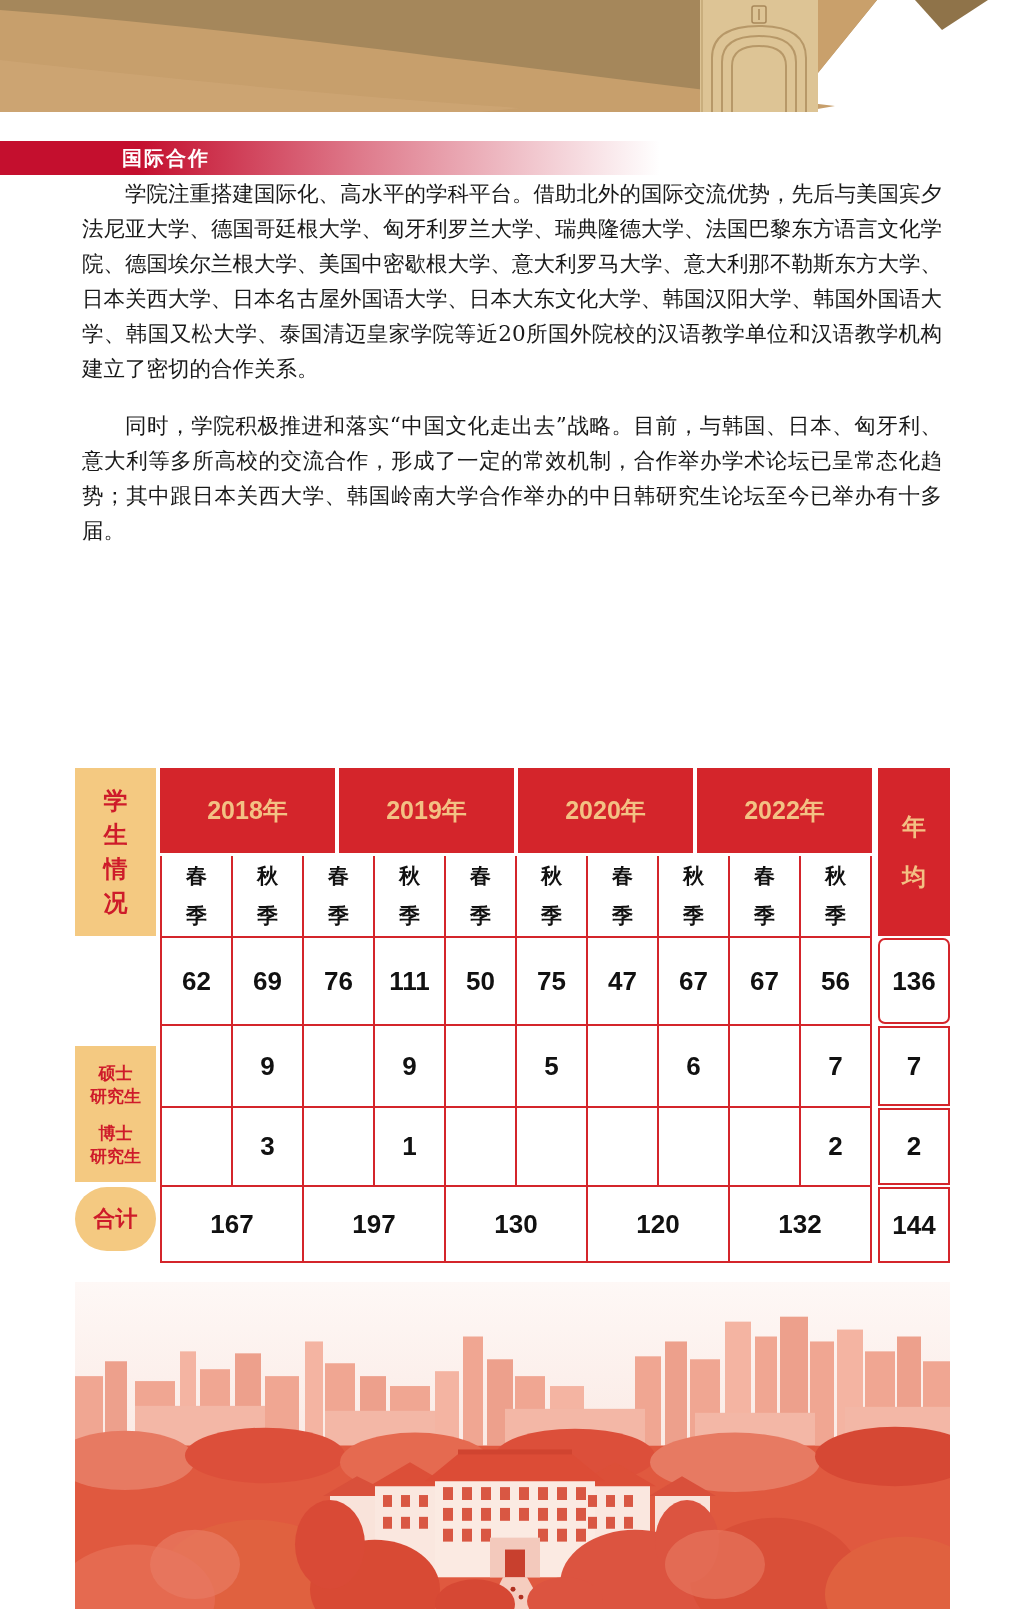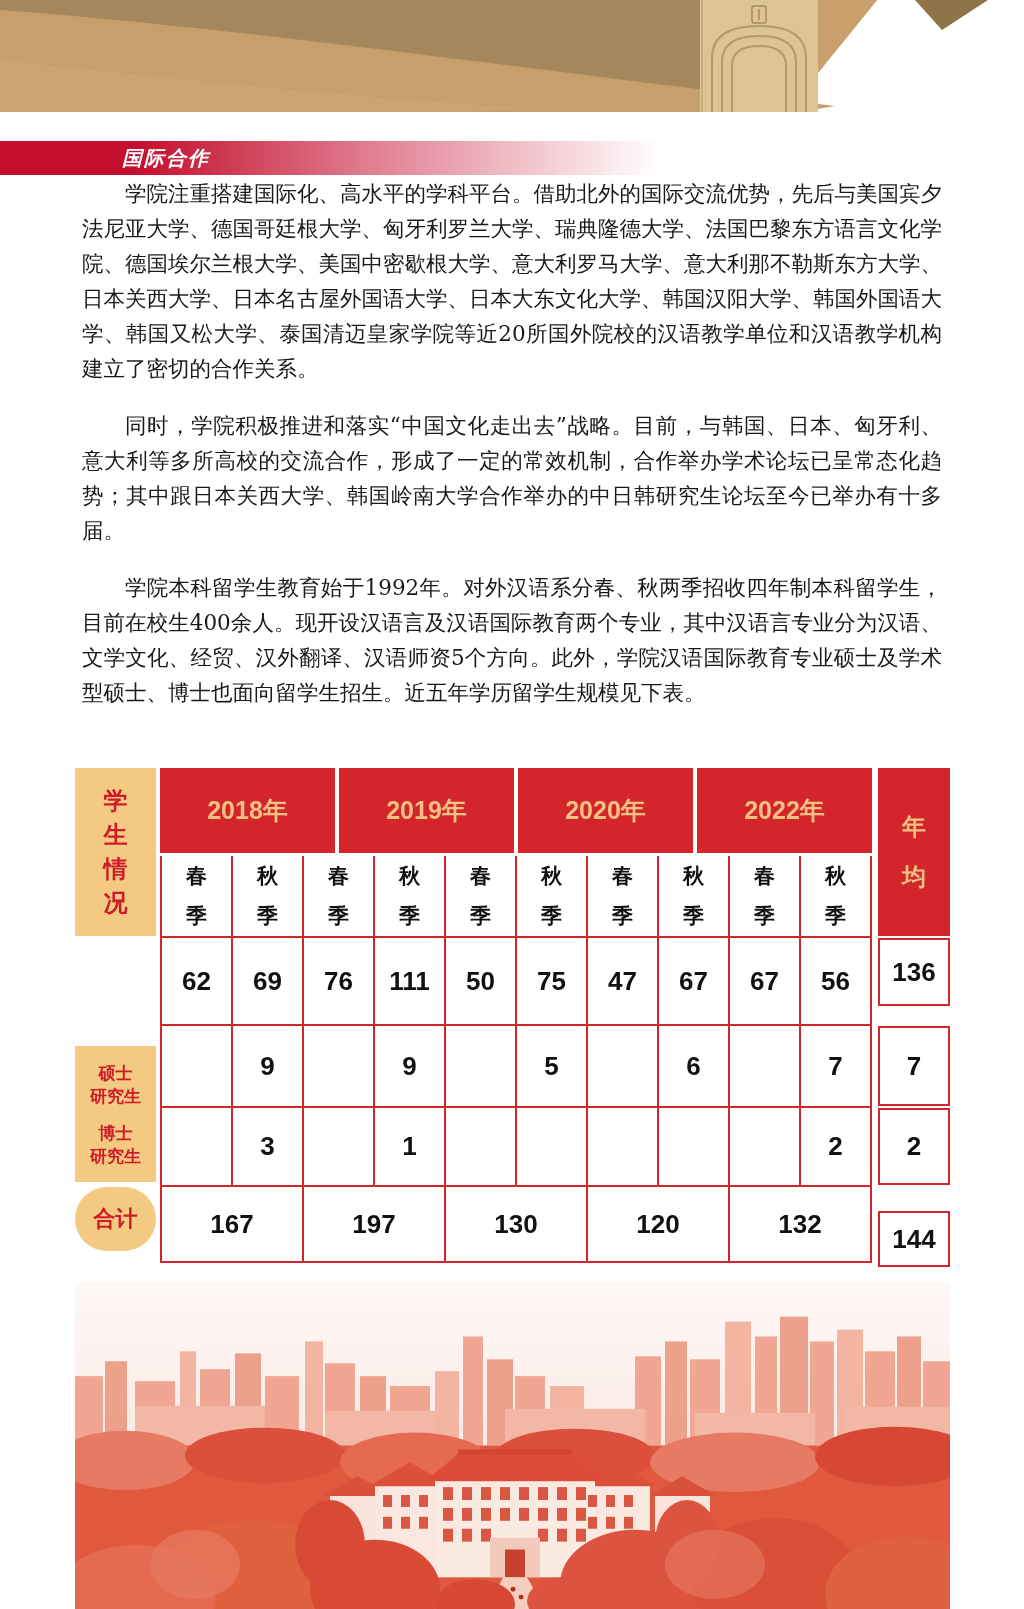--- a/index.html
+++ b/index.html
@@ -6,21 +6,21 @@
   .page{position:relative;width:1024px;height:1609px;background:#fff;overflow:hidden;
         font-family:"DejaVu Serif","Liberation Serif",serif;margin:0 auto;}
 
   
   .hdr{position:absolute;top:0;left:0;width:1024px;height:112px;}
 
   
   .banner{position:absolute;top:141px;left:0;width:660px;height:34px;
           background:linear-gradient(90deg,#c40f2e 0%,#c40f2e 21%,rgba(196,15,46,.55) 55%,rgba(196,15,46,0) 100%);}
   .banner span{position:absolute;left:122px;top:0;line-height:34px;color:#fff;
-               font-size:20px;font-weight:bold;letter-spacing:2px;font-style:italic;}
+               font-size:20px;font-weight:bold;letter-spacing:2px;}
 
   
   .bodytext{position:absolute;left:82px;top:176px;width:860px;color:#191919;}
   .bodytext p{margin:0 0 22px 0;font-size:21.5px;line-height:35px;text-align:justify;
               text-indent:2em;}
 
   
   .tbl{position:absolute;left:75px;top:768px;width:875px;height:495px;font-weight:bold;}
   .lc{position:absolute;left:0;width:81px;background:#F4C981;color:#CE1B2A;
       display:flex;align-items:center;justify-content:center;text-align:center;
@@ -46,22 +46,22 @@
          font-size:26px;font-family:"Liberation Sans",sans-serif;font-weight:bold;}
   .tcell{grid-column:span 2;background:#fff;color:#111;display:flex;align-items:center;
          justify-content:center;font-size:26px;font-family:"Liberation Sans",sans-serif;
          font-weight:bold;}
   .avghead{position:absolute;left:718px;top:0;width:72px;height:168px;background:#D4252B;
            color:#F3C184;display:flex;align-items:center;justify-content:center;
            white-space:pre-line;text-align:center;font-size:24px;line-height:2.1;}
   .avgcell{position:absolute;left:718px;width:72px;background:#fff;border:2px solid #D4252B;
            box-sizing:border-box;color:#111;display:flex;align-items:center;justify-content:center;
            font-size:26px;font-family:"Liberation Sans",sans-serif;font-weight:bold;}
-  .av1{top:170px;height:68px;} .av2{top:258px;height:80px;}
-  .av3{top:340px;height:77px;} .av4{top:443px;height:56px;}
+  .av1{top:170px;height:86px;border-radius:7px;} .av2{top:258px;height:80px;}
+  .av3{top:340px;height:77px;} .av4{top:419px;height:76px;}
 
   
   .photo{position:absolute;left:75px;top:1282px;width:875px;height:327px;overflow:hidden;}
 </style>
 </head>
 <body>
 
 <div class="page">
 
   <svg class="hdr" viewBox="0 0 1024 112" preserveAspectRatio="none">
@@ -81,21 +81,20 @@
     </g>
   </svg>
 
   <div class="banner">
     <span>国际合作</span>
   </div>
 
   <div class="bodytext">
     <p>学院注重搭建国际化、高水平的学科平台。借助北外的国际交流优势，先后与美国宾夕法尼亚大学、德国哥廷根大学、匈牙利罗兰大学、瑞典隆德大学、法国巴黎东方语言文化学院、德国埃尔兰根大学、美国中密歇根大学、意大利罗马大学、意大利那不勒斯东方大学、日本关西大学、日本名古屋外国语大学、日本大东文化大学、韩国汉阳大学、韩国外国语大学、韩国又松大学、泰国清迈皇家学院等近20所国外院校的汉语教学单位和汉语教学机构建立了密切的合作关系。</p>
     <p>同时，学院积极推进和落实“中国文化走出去”战略。目前，与韩国、日本、匈牙利、意大利等多所高校的交流合作，形成了一定的常效机制，合作举办学术论坛已呈常态化趋势；其中跟日本关西大学、韩国岭南大学合作举办的中日韩研究生论坛至今已举办有十多届。</p>
-    <p>学院本科留学生教育始于1992年。对外汉语系分春、秋两季招收四年制本科留学生，目前在校生400余人。现开设汉语言及汉语国际教育两个专业，其中汉语言专业分为汉语、文学文化、经贸、汉外翻译、汉语师资5个方向。此外，学院汉语国际教育专业硕士及学术型硕士、博士也面向留学生招生。近五年学历留学生规模见下表。</p>
   </div>
 
   <div class="tbl">
     <div class="lc lc0">学
 生
 情
 况</div>
     <div class="lc lc2">硕士
 研究生</div>
     <div class="lc lc3">博士

